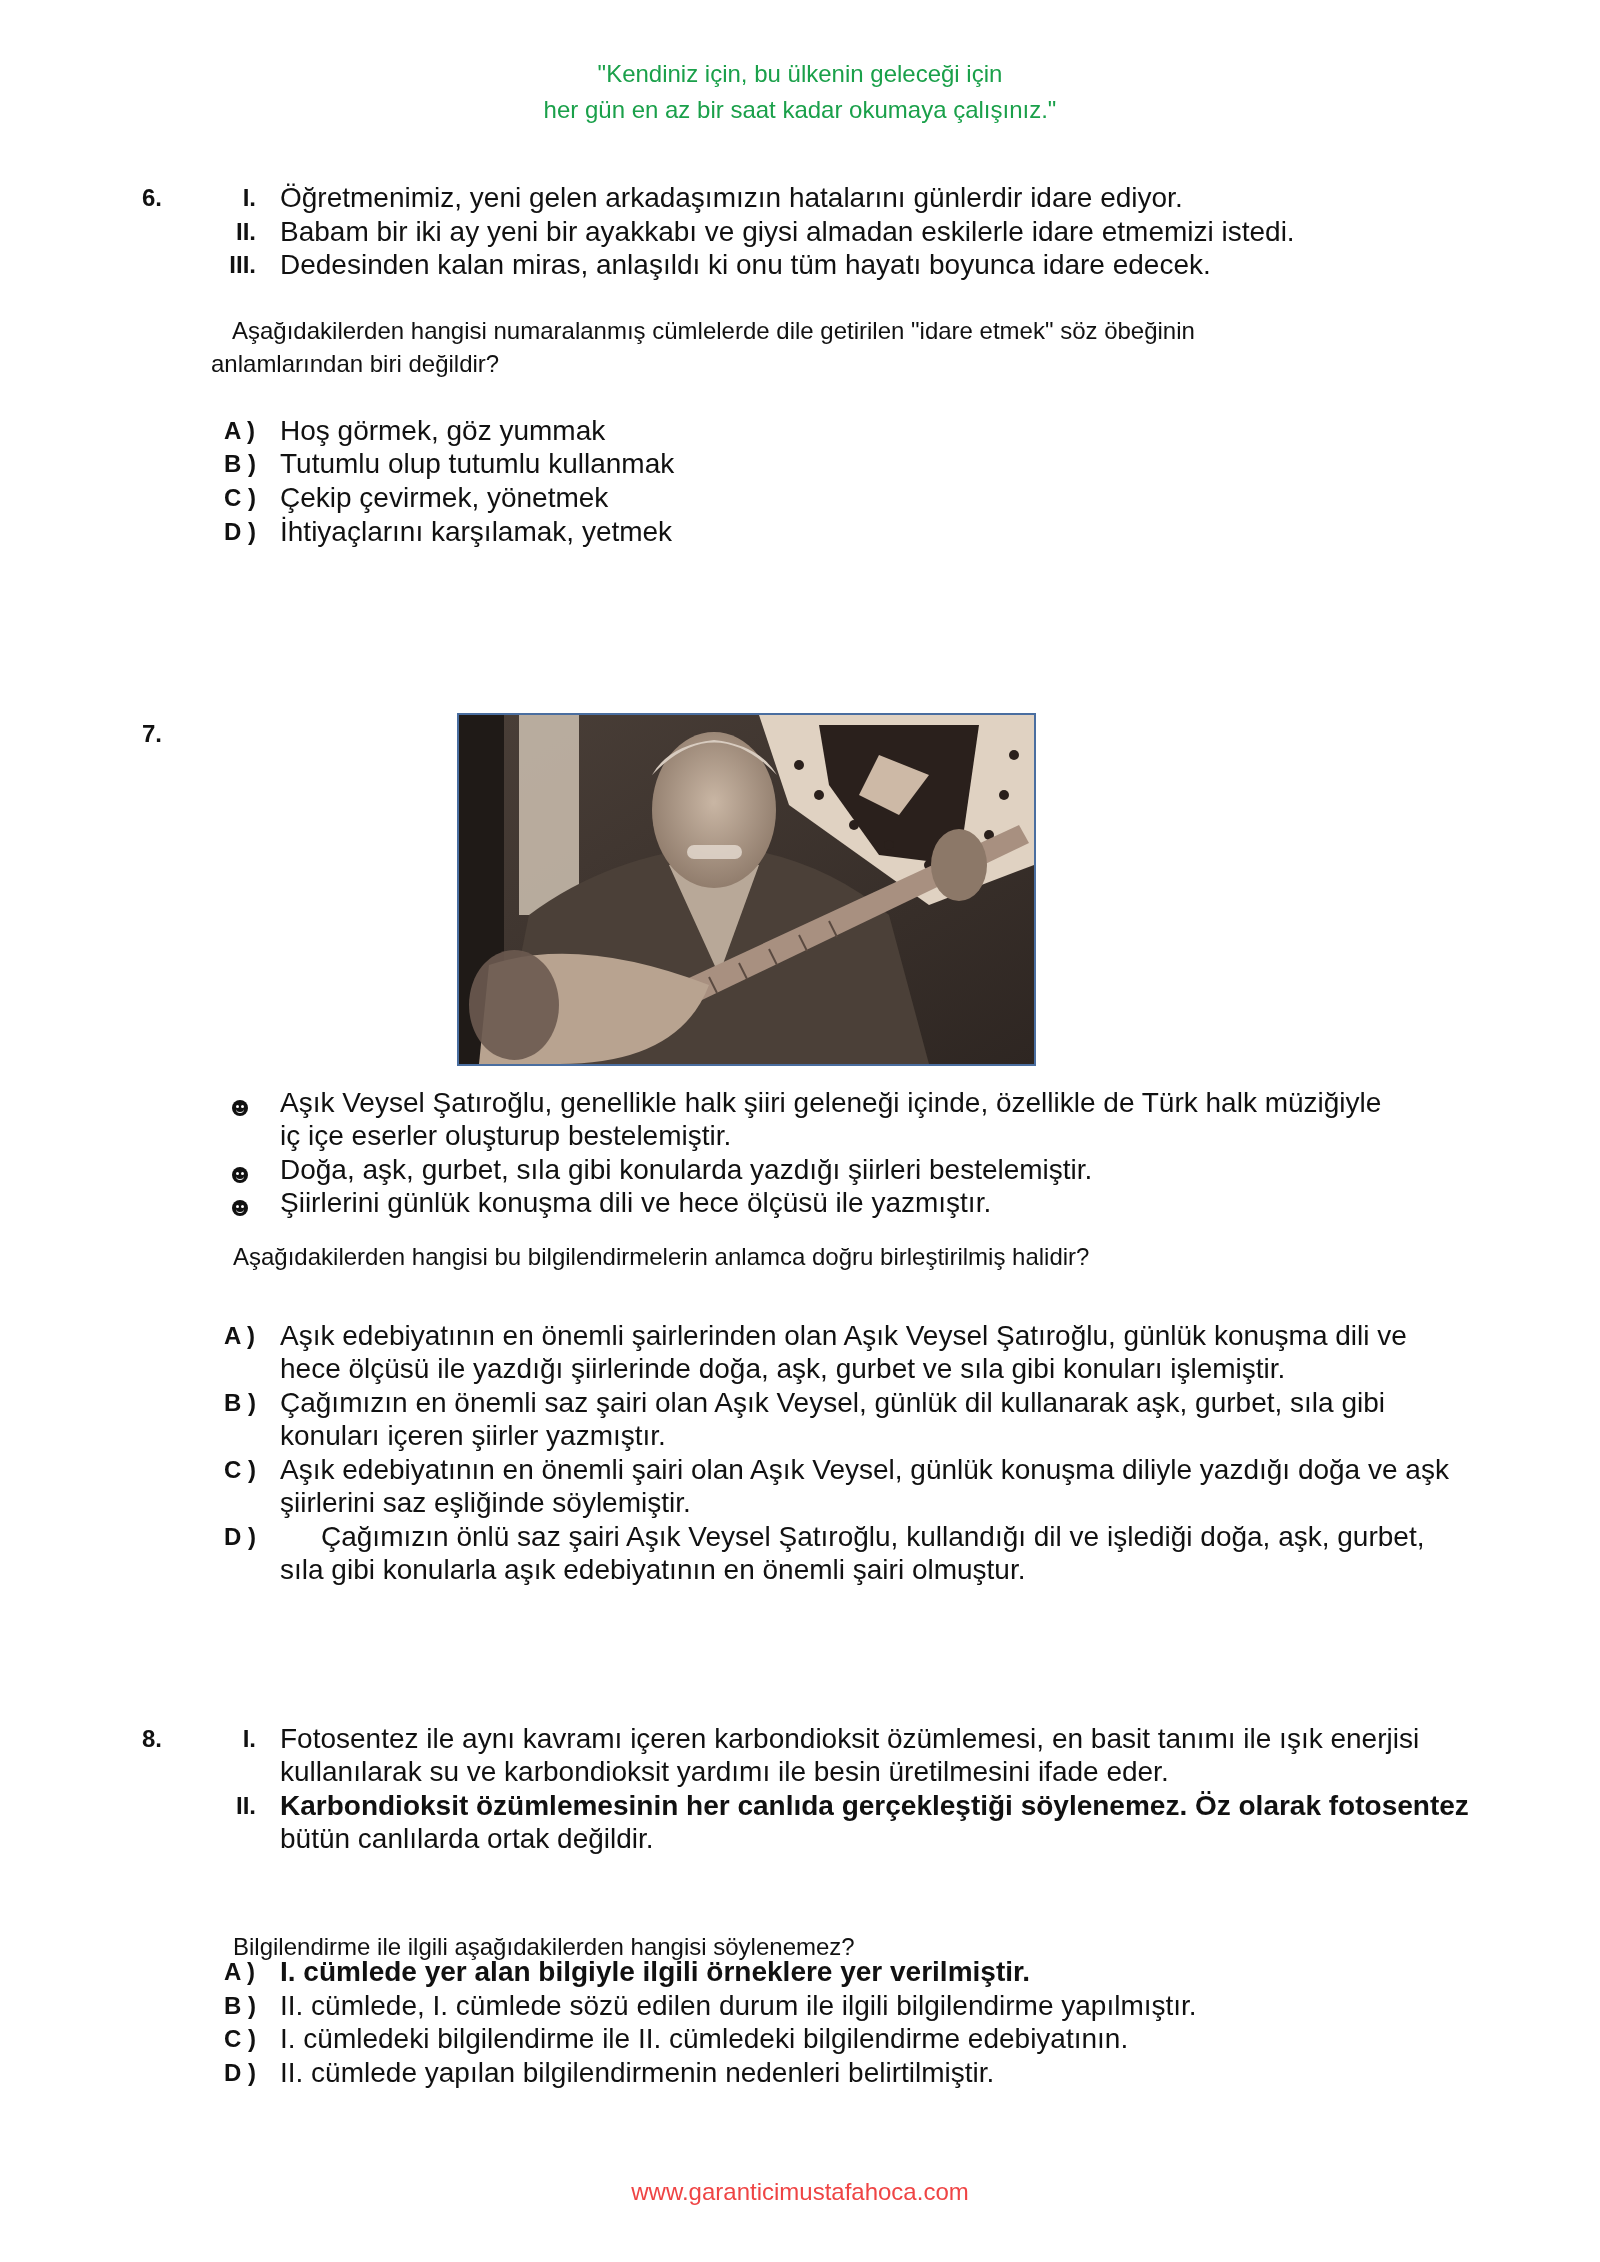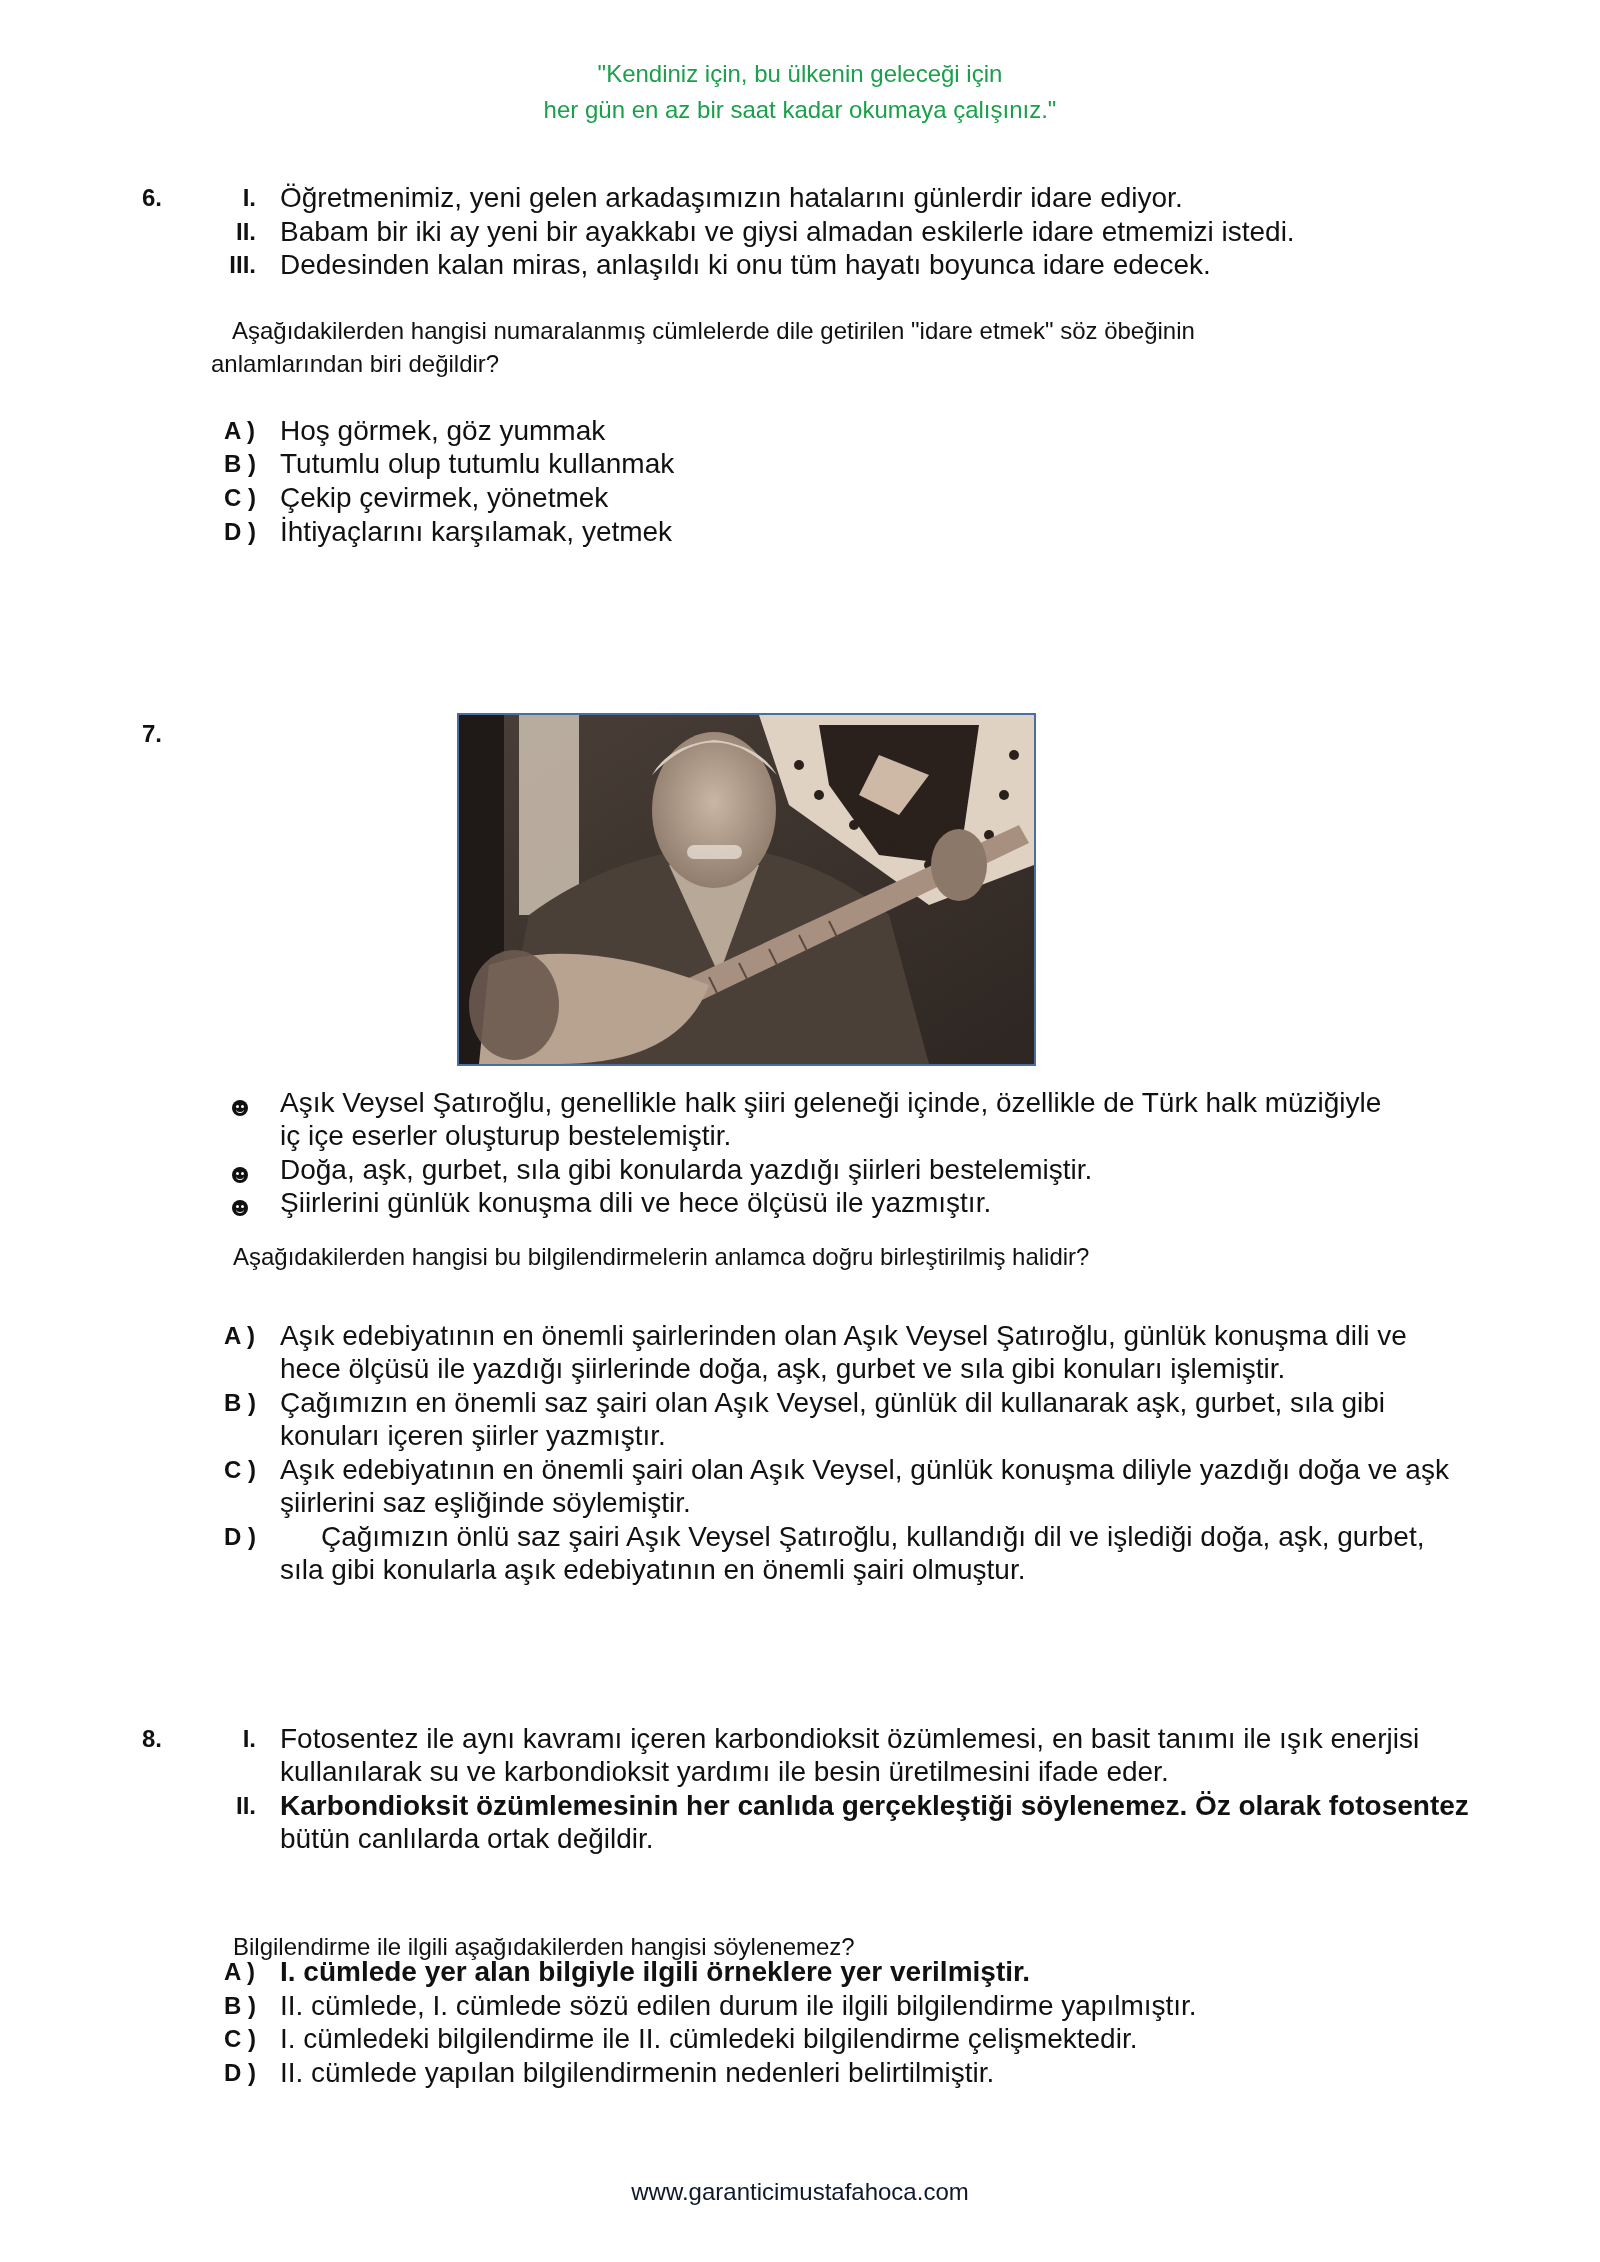--- a/index.html
+++ b/index.html
@@ -43,21 +43,21 @@
     }
     .photo {
       position: absolute;
       left: 457px; top: 713px; width: 575px; height: 349px;
       border: 2px solid #4a6ea0;
       overflow: hidden;
       background: #6b5d52;
     }
     .footer {
       position: absolute; left: 0; width: 1600px; top: 2178px;
-      text-align: center; color: #0f172a; font-size: 24px;
+      text-align: center; color: #ef4444; font-size: 24px;
     }
   </style>
 </head>
 <body>
 
 <div class="quote" style="top:56px;">"Kendiniz için, bu ülkenin geleceği için</div>
 <div class="quote" style="top:92px;">her gün en az bir saat kadar okumaya çalışınız."</div>
 
 <div>
   <div class="abs qnum line" style="top:181px;">6.</div>
@@ -209,21 +209,21 @@
   <div>
     <div class="abs optlbl line" style="top:1955px;">A )</div>
     <div class="abs txt line" style="top:1955px;font-weight:bold;">I. cümlede yer alan bilgiyle ilgili örneklere yer verilmiştir.</div>
   </div>
   <div>
     <div class="abs optlbl line" style="top:1989px;">B )</div>
     <div class="abs txt line" style="top:1989px;">II. cümlede, I. cümlede sözü edilen durum ile ilgili bilgilendirme yapılmıştır.</div>
   </div>
   <div>
     <div class="abs optlbl line" style="top:2022px;">C )</div>
-    <div class="abs txt line" style="top:2022px;">I. cümledeki bilgilendirme ile II. cümledeki bilgilendirme çelişmektedir.</div>
+    <div class="abs txt line" style="top:2022px;">I. cümledeki bilgilendirme ile II. cümledeki bilgilendirme edebiyatının.</div>
   </div>
   <div>
     <div class="abs optlbl line" style="top:2056px;">D )</div>
     <div class="abs txt line" style="top:2056px;">II. cümlede yapılan bilgilendirmenin nedenleri belirtilmiştir.</div>
   </div>
 </div>
 
 <div class="footer">www.garanticimustafahoca.com</div>
 
 </body></html>

